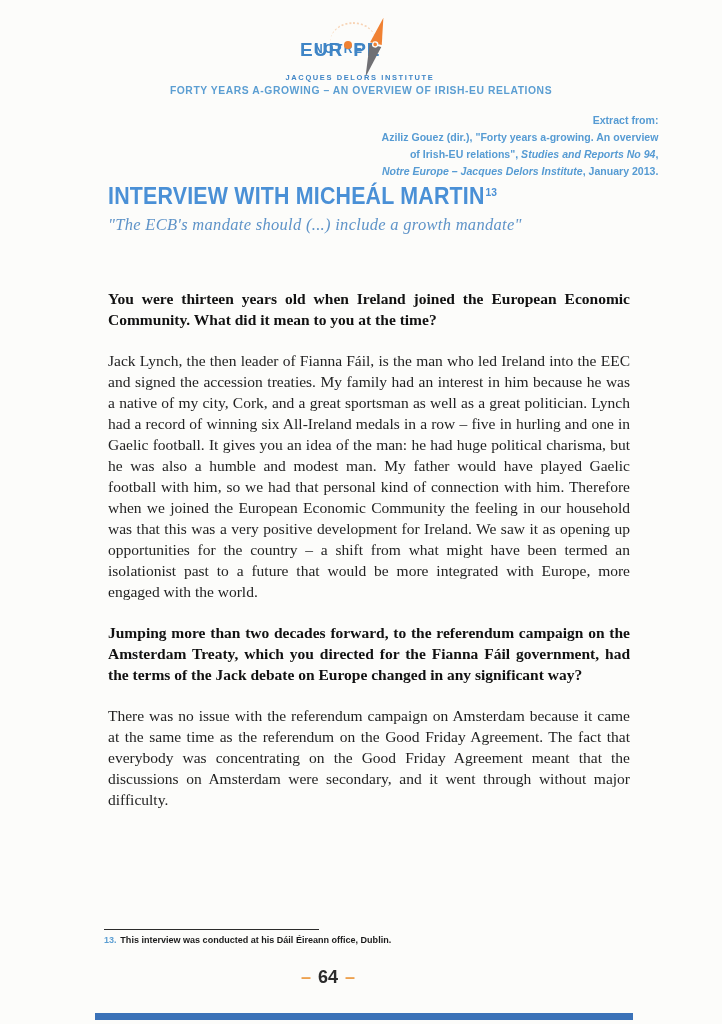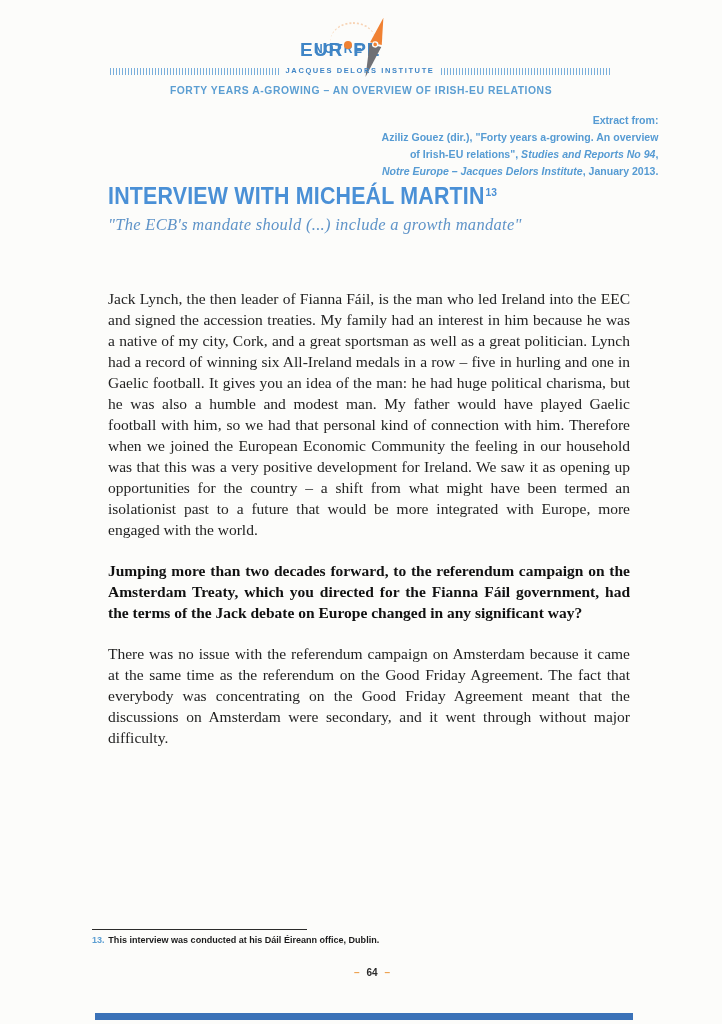--- a/index.html
+++ b/index.html
@@ -13,21 +13,21 @@
     color:#232323;
   }
   
   .logo-wrap{position:absolute;top:26px;left:50%;transform:translateX(-50%);width:150px;height:44px;}
   .logo-arc{position:absolute;top:-4px;left:44px;width:46px;height:18px;border-top:2px dotted #f3b27c;border-radius:50% 50% 0 0/100% 100% 0 0;opacity:.55;}
   .logo-notre{position:absolute;top:16px;left:28px;font-family:"Liberation Sans",sans-serif;font-weight:bold;font-size:12px;letter-spacing:1.5px;color:#3f85c6;}
   .logo-europe{position:absolute;top:13px;left:14px;font-family:"Liberation Sans",sans-serif;font-weight:bold;font-size:19px;letter-spacing:1px;color:#3f85c6;display:flex;align-items:flex-start;}
   .logo-dot{display:inline-block;width:8px;height:8px;border-radius:50%;background:#f08132;margin:2px 1px 0 1px;}
   .logo-needle{position:absolute;top:-10px;left:74px;width:26px;height:62px;transform:rotate(14deg);}
   
-  .institute-row{position:absolute;top:66px;left:110px;right:112px;display:flex;align-items:flex-end;gap:7px;}
+  .institute-row{position:absolute;top:66px;left:110px;right:112px;display:flex;align-items:center;gap:7px;flex-direction:column;}
   .hatch{flex:1;height:7px;background:repeating-linear-gradient(90deg,#79aedb 0,#79aedb 1px,transparent 1px,transparent 3px);}
   .institute-label{font-family:"Liberation Sans",sans-serif;font-weight:bold;font-size:7.5px;letter-spacing:1.6px;color:#3f85c6;white-space:nowrap;}
   
   .series-title{position:absolute;top:84px;left:0;width:722px;text-align:center;
     font-family:"Liberation Sans",sans-serif;font-weight:bold;font-size:11px;letter-spacing:.6px;
     color:#5b9ed2;transform:scaleX(.94);}
   
   .extract{position:absolute;top:112px;right:64px;text-align:right;
     font-family:"Liberation Sans",sans-serif;font-weight:bold;font-size:11px;line-height:17px;
     color:#569bd3;transform:scaleX(.96);transform-origin:right;}
@@ -38,27 +38,27 @@
     color:#4a90d6;transform:scaleX(.93);transform-origin:left;white-space:nowrap;}
   .article-title sup{font-size:11px;vertical-align:8px;margin-left:1px;}
   .article-subtitle{position:absolute;top:215px;left:108px;
     font-family:"Liberation Serif",serif;font-style:italic;font-size:16.5px;color:#5e93c8;letter-spacing:.3px;white-space:nowrap;}
   
   .body-col{position:absolute;top:288px;left:108px;width:522px;
     font-size:15.5px;line-height:21px;text-align:justify;}
   .body-col p{margin:0 0 20px 0;}
   .body-col p.question{font-weight:bold;color:#111;}
   
-  .footnote{position:absolute;top:929px;left:92px;width:480px;}
+  .footnote{position:absolute;top:929px;left:104px;width:480px;}
   .footnote-rule{width:215px;height:0;border-top:1.5px solid #2b2b2b;margin-bottom:4px;}
   .footnote-line{font-family:"Liberation Sans",sans-serif;font-size:9.5px;font-weight:bold;color:#1a1a1a;transform:scaleX(.95);transform-origin:left;}
   .footnote-num{color:#5b9ed2;margin-right:4px;font-weight:bold;}
   
   .footer{position:absolute;top:967px;left:0;width:656px;text-align:center;
-    font-family:"Liberation Sans",sans-serif;font-weight:bold;font-size:10px;color:#2b2b2b;margin-left:44px;}
+    font-family:"Liberation Sans",sans-serif;font-weight:bold;font-size:18px;color:#2b2b2b;}
   .footer .dash{color:#eda14f;margin:0 7px;font-weight:bold;}
   .bottom-bar{position:absolute;left:95px;top:1013px;width:538px;height:7px;background:#3b72b8;}
 </style>
 </head>
 <body>
 
 <div class="page">
 
   <div class="logo-wrap">
     <div class="logo-arc"></div>
@@ -88,20 +88,21 @@
     <div>Extract from:</div>
     <div>Aziliz Gouez (dir.), "Forty years a-growing. An overview</div>
     <div><span>of Irish-EU relations", </span><i>Studies and Reports No 94</i><span>,</span></div>
     <div><i>Notre Europe – Jacques Delors Institute</i><span>, January 2013.</span></div>
   </div>
 
   <div class="article-title"><span>INTERVIEW WITH MICHEÁL MARTIN</span><sup>13</sup></div>
   <div class="article-subtitle">"The ECB's mandate should (...) include a growth mandate"</div>
 
   <div class="body-col">
+    <p class="question">You were thirteen years old when Ireland joined the European Economic Community. What did it mean to you at the time?</p>
     <p class="answer">Jack Lynch, the then leader of Fianna Fáil, is the man who led Ireland into the EEC and signed the accession treaties. My family had an interest in him because he was a native of my city, Cork, and a great sportsman as well as a great politician. Lynch had a record of winning six All-Ireland medals in a row – five in hurling and one in Gaelic football. It gives you an idea of the man: he had huge political charisma, but he was also a humble and modest man. My father would have played Gaelic football with him, so we had that personal kind of connection with him. Therefore when we joined the European Economic Community the feeling in our household was that this was a very positive development for Ireland. We saw it as opening up opportunities for the country – a shift from what might have been termed an isolationist past to a future that would be more integrated with Europe, more engaged with the world.</p>
     <p class="question">Jumping more than two decades forward, to the referendum campaign on the Amsterdam Treaty, which you directed for the Fianna Fáil government, had the terms of the Jack debate on Europe changed in any significant way?</p>
     <p class="answer">There was no issue with the referendum campaign on Amsterdam because it came at the same time as the referendum on the Good Friday Agreement. The fact that everybody was concentrating on the Good Friday Agreement meant that the discussions on Amsterdam were secondary, and it went through without major difficulty.</p>
   </div>
 
   <div class="footnote">
     <div class="footnote-rule"></div>
     <div class="footnote-line"><span class="footnote-num">13.</span><span>This interview was conducted at his Dáil Éireann office, Dublin.</span></div>
   </div>
 

